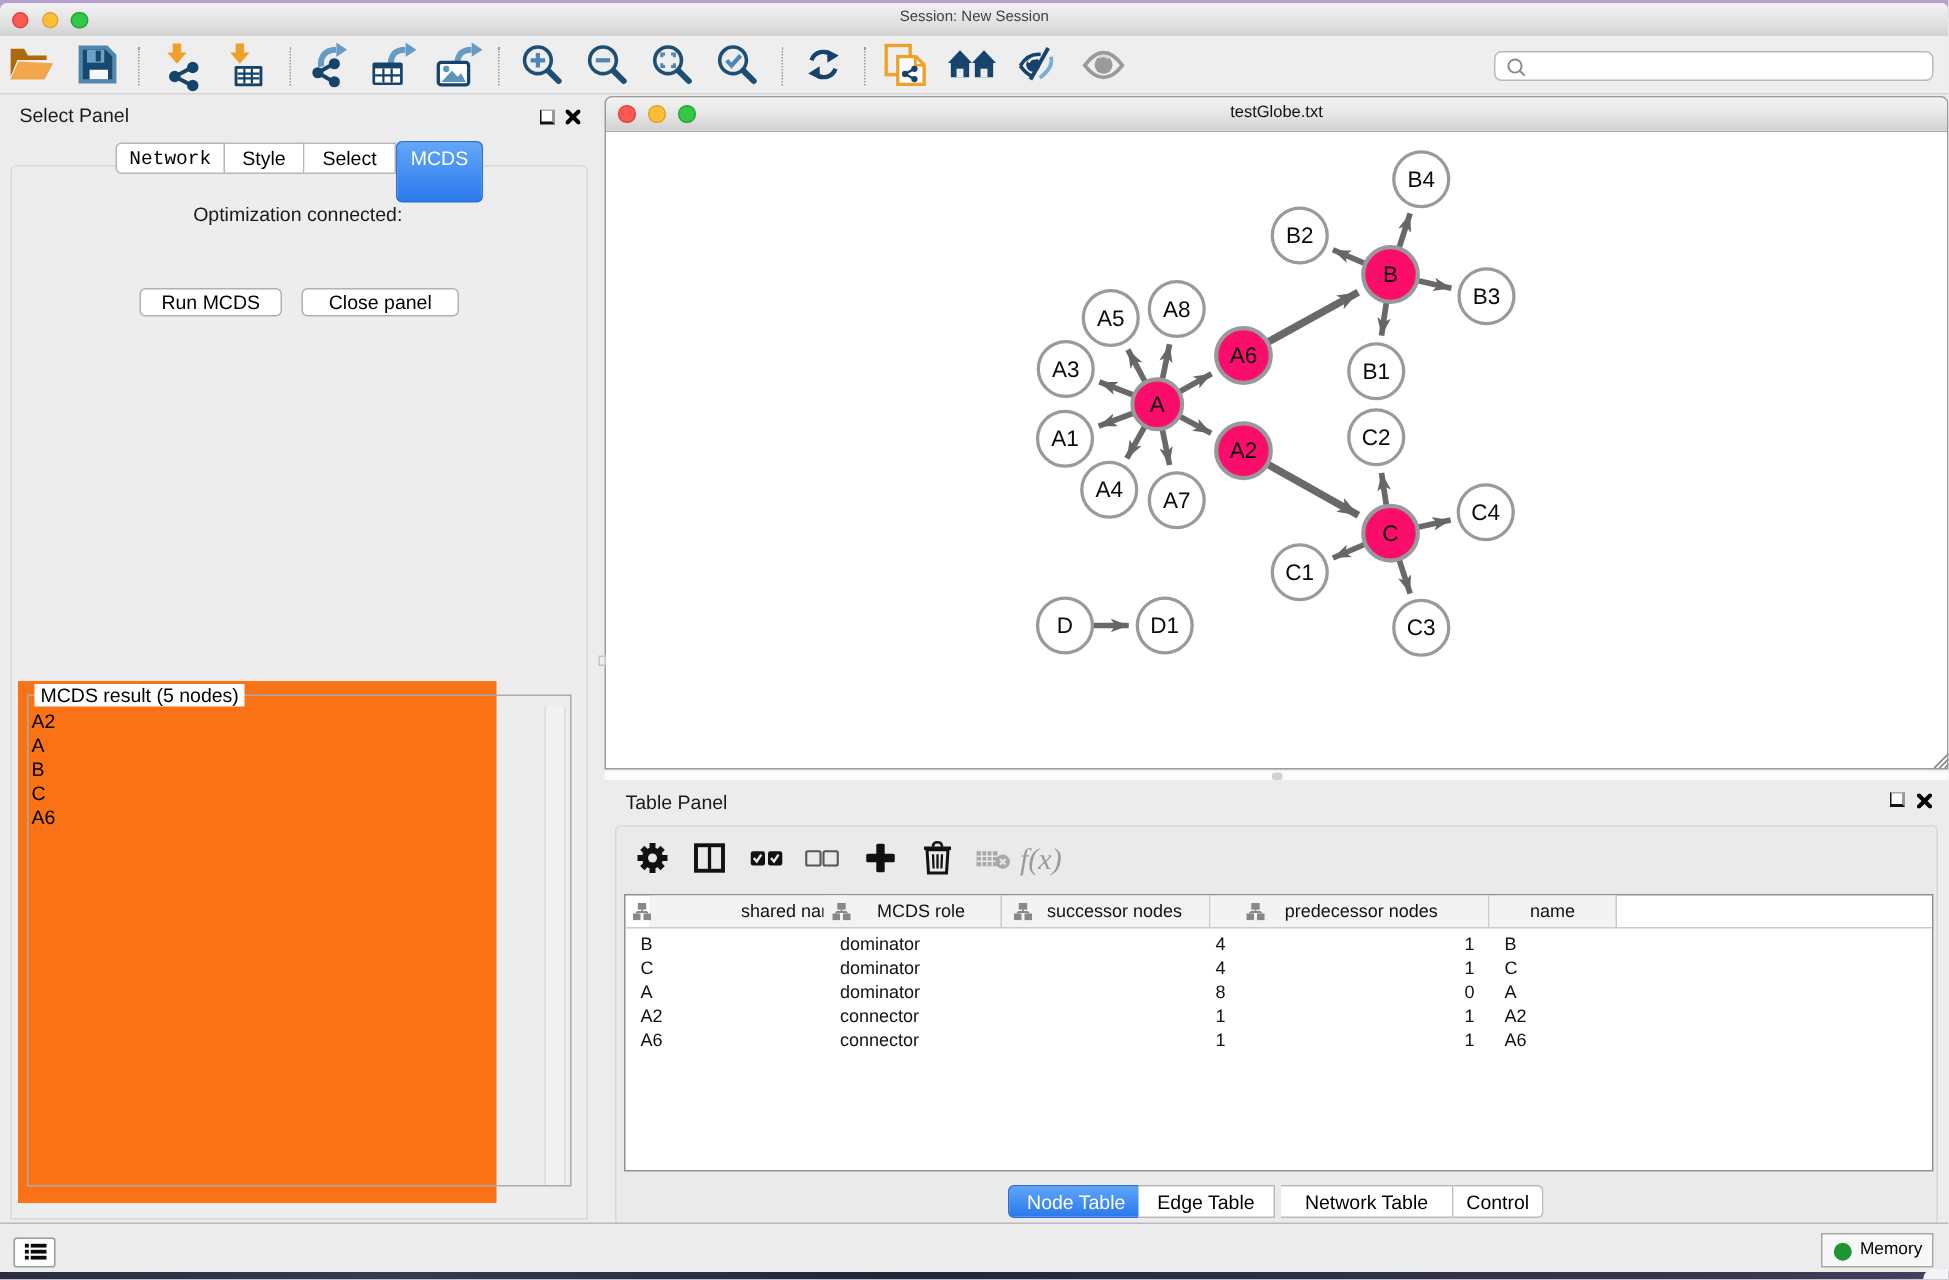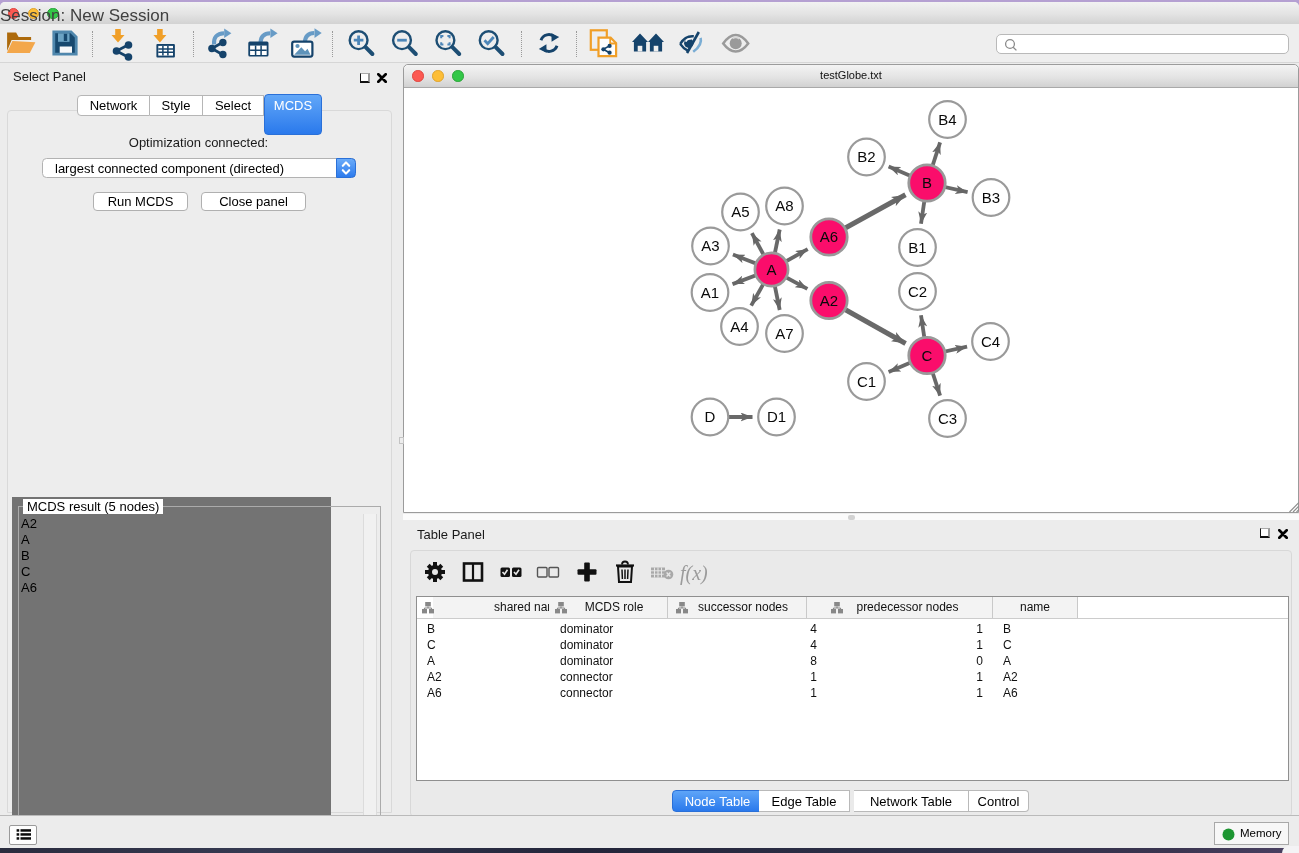--- a/index.html
+++ b/index.html
@@ -11,21 +11,21 @@
 #desk-top { left:0; top:0; width:1299px; height:12px; background:#b5a0d2; }
 #desk-bottom { left:0; top:847px; width:1299px; height:6px; background:linear-gradient(90deg,#2a2c3e,#363a52 20%,#23253a 45%,#2e3048 70%,#3a3550 90%,#4a4062); }
 #desk-notch { left:1282px; top:845.5px; width:17px; height:7.5px; background:#f4f3f5; border-radius:9px 0 0 0; z-index:5; }
 
 
 #appwin { left:0; top:2px; width:1299px; height:845.5px; background:#ececec; border-radius:5px 5px 0 0; }
 
 
 #titlebar { left:0; top:0; width:1299px; height:23px; background:linear-gradient(#f2f2f2 0%,#e3e3e3 55%,#d2d2d2 100%); border-bottom:1px solid #b0b0b0; border-radius:5px 5px 0 0; }
 .tl { width:11.5px; height:11.5px; border-radius:50%; top:5.5px; }
-#title-main { width:100%; text-align:left; top:3.5px; font-size:17px; color:#404040; }
+#title-main { width:100%; text-align:center; top:3.5px; font-size:10px; color:#404040; }
 
 
 #toolbar { left:0; top:22px; width:1299px; height:39px; background:#eeeeee; border-bottom:1px solid #d6d6d6; }
 .tsep { top:7px; width:1px; height:26px; border-left:1px dotted #9a9a9a; }
 #searchbox { left:996px; top:10px; width:293px; height:20px; background:#fff; border:1px solid #b9b9b9; border-radius:5px; }
 
 
 .ptitle { font-size:13px; color:#1a1a1a; }
 
 
@@ -204,38 +204,30 @@
     </div>
   </div>
 
   <div id="ctrl" class="abs">
     <div class="ptitle abs" style="left:13px; top:5px;">Select Panel</div>
     <div class="abs" style="left:360px; top:9px; width:9.5px; height:10px; border-style:solid; border-width:1.5px 2px 2px 1.5px; border-color:#aaa #999 #111 #151515; background:#fff;"></div>
     <svg class="abs" style="left:377px; top:8.5px" width="10" height="10" viewBox="0 0 10 10">
         <path d="M1.3 1.3 L8.7 8.7 M8.7 1.3 L1.3 8.7" stroke="#000" stroke-width="2.7" stroke-linecap="round"></path>
       </svg>
     <div id="ctrl-content" class="abs"></div>
-    <div class="tab" style="left:77px; width:73px; border-radius:4px 0 0 4px;">Network</div>
+    <div class="tab" style="left:77px; width:73px; border-radius:4px 0 0 4px;font-family:Liberation Mono, monospace;">Network</div>
     <div class="tab" style="left:150px; width:53px; border-left:none;">Style</div>
     <div class="tab" style="left:203px; width:61px; border-left:none;">Select</div>
     <div class="tab tabsel" style="left:264px; width:58px;">MCDS</div>
 
     <div class="ptitle abs" style="left:0; top:71px; width:397px; text-align:center;">Optimization connected:</div>
-    <div class="abs" style="left:42px; top:94px; width:314px; height:20px; background:#fff; border:1px solid #b2b2b2; border-radius:4.5px;">
-      <div class="abs" style="left:12px; top:1.5px; font-size:13px; color:#000;">largest connected component (directed)</div>
-      <div class="abs" style="right:-1px; top:-1px; width:20px; height:20px; background:linear-gradient(#6aabf9,#2d7bed); border-radius:0 4.5px 4.5px 0; border:1px solid #2a70d8;">
-        <svg width="18" height="18" viewBox="0 0 18 18">
-            <path d="M5.8 6.8 L9 3.4 L12.2 6.8 M5.8 11.2 L9 14.6 L12.2 11.2" fill="none" stroke="#fff" stroke-width="2.1" stroke-linejoin="round" stroke-linecap="round"></path>
-          </svg>
-      </div>
-    </div>
     <div class="btn" style="left:93px; top:128px; width:95px; height:19px; line-height:18px;">Run MCDS</div>
     <div class="btn" style="left:201px; top:128px; width:105px; height:19px; line-height:18px;">Close panel</div>
 
-    <div class="abs" style="left:12px; top:390px; width:319px; height:348px; background:#737373;margin-top:43px;">
+    <div class="abs" style="left:12px; top:390px; width:319px; height:348px; background:#f97316;">
       <div class="abs" style="left:5.5px; top:9px; width:363.5px; height:328px; border:1px solid #ababab;"></div>
       <div class="abs" style="left:11px; top:2px; font-size:13px; color:#000; background:#fff; padding:0 4px;">MCDS result (5 nodes)</div>
       <div class="abs" style="left:351px; top:17px; width:13.5px; height:319px; background:#f1f1f1; border-left:1px solid #dcdcdc; border-right:1px solid #dcdcdc;"></div>
       <div class="abs" style="left:9px; top:19px; font-size:13px; color:#000; line-height:16px;">A2<br>A<br>B<br>C<br>A6</div>
     </div>
   </div>
 
   <div id="netwin" class="abs">
     <div id="nw-titlebar" class="abs">
       <div class="tl abs" style="left:8px; top:5px; background:#fc5952; border:0.5px solid #e0443e;"></div>

